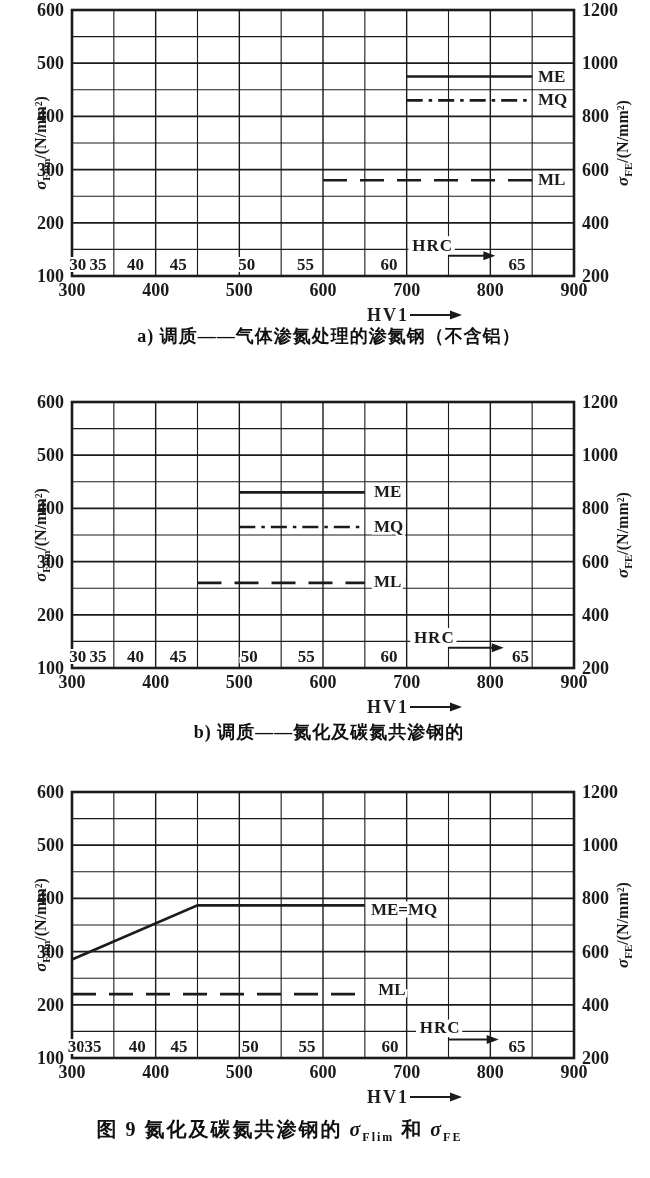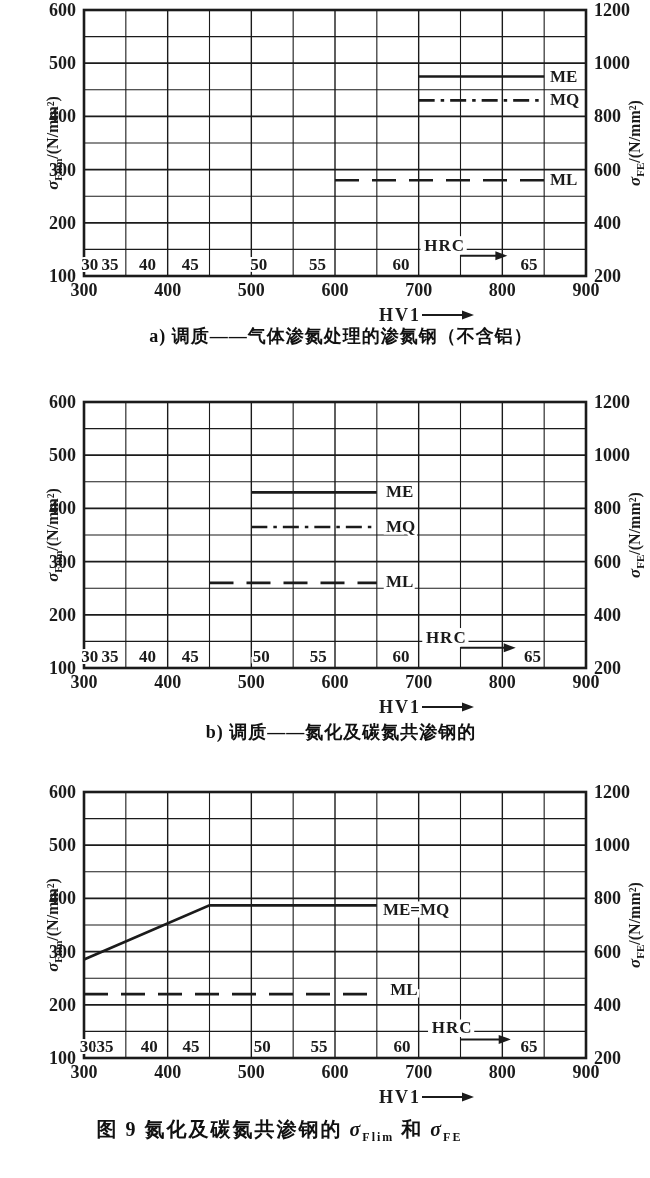--- a/index.html
+++ b/index.html
@@ -1,21 +1,21 @@
 <!DOCTYPE html>
 <html><head>
 <meta charset="utf-8">
 <style>
   html,body{margin:0;padding:0;background:#ffffff;}
   .page{
     position:relative;width:650px;height:1178px;background:#ffffff;
     font-family:"Liberation Serif","DejaVu Serif",serif;color:#111;
     overflow:hidden;
   }
-  .chart-block{position:absolute;left:16px;width:562px;}
+  .chart-block{position:absolute;left:4px;width:562px;}
   .chart-block svg{display:block;}
   .caption{
     position:absolute;left:0;width:650px;text-align:center;
     font-size:18px;font-weight:600;letter-spacing:1px;white-space:nowrap;
   }
   .fig-title{
     position:absolute;top:1116px;left:0;width:559px;text-align:center;
     font-size:20px;font-weight:700;letter-spacing:2px;white-space:nowrap;
   }
   .fig-title i{font-style:italic;font-weight:700;}

